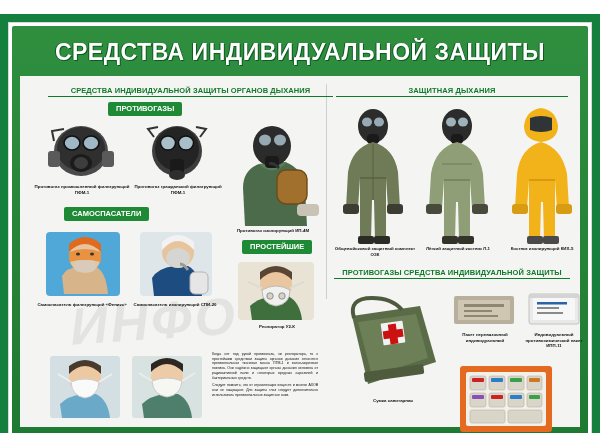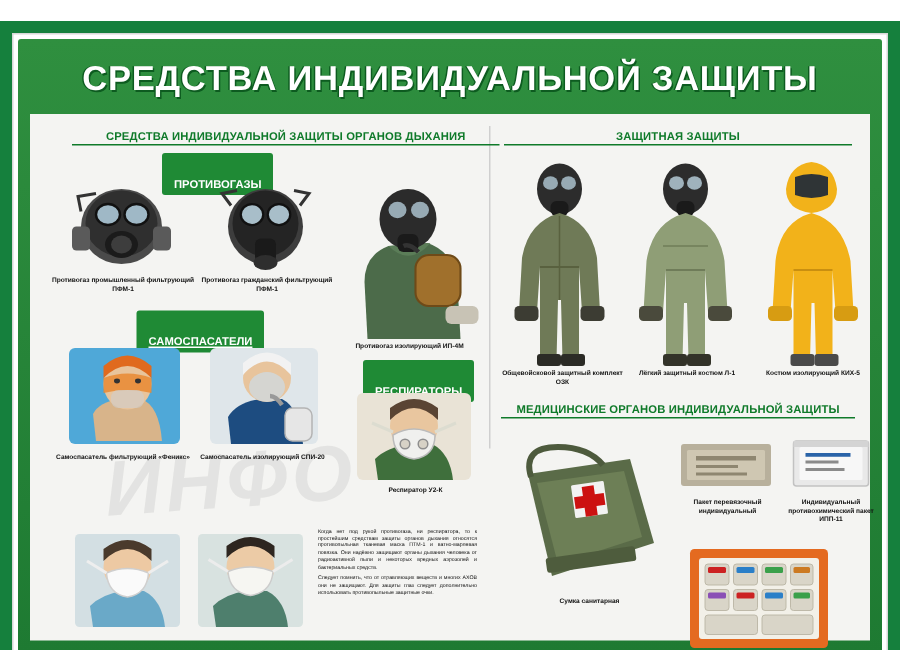--- a/index.html
+++ b/index.html
@@ -68,21 +68,21 @@
     background: #0f7a2a;
     margin-top: 1px;
   }
   
   .pill {
     position: absolute;
     background: #1f8a35;
     color: #ffffff;
     font-weight: bold;
     font-size: 7.5px;
-    padding: 16px 8px 3px 8px;
+    padding: 2px 8px 3px 8px;
     border-radius: 2px;
     white-space: nowrap;
     text-align: left;
   }
   
   .cap {
     position: absolute;
     font-size: 4.4px;
     line-height: 1.28;
     color: #111111;
@@ -182,21 +182,21 @@
         <ellipse cx="55" cy="22" rx="6" ry="5.5" fill="#97aab4"></ellipse>
         <rect x="40" y="38" width="14" height="12" rx="4" fill="#1a1a1a"></rect>
         <rect x="52" y="52" width="30" height="34" rx="9" fill="#a0702c"></rect>
         <rect x="52" y="52" width="30" height="34" rx="9" fill="none" stroke="#6e4a18" stroke-width="1.4"></rect>
         <path d="M54 50 Q48 44 44 46" stroke="#333" stroke-width="3" fill="none"></path>
         <rect x="72" y="86" width="22" height="12" rx="4" fill="#c8c3b5"></rect>
       </svg>
     </div>
     <div class="cap" style="left:200px; top:152px; width:106px;">Противогаз изолирующий ИП-4М</div>
 
-    <div class="pill" style="left:71px; top:131px;text-decoration:underline;">САМОСПАСАТЕЛИ</div>
+    <div class="pill" style="left:44px; top:131px;">САМОСПАСАТЕЛИ</div>
 
     <div class="fig" style="left:20px; top:152px; width:86px; height:72px;">
       <svg width="86" height="72" viewBox="0 0 86 72">
         <rect x="6" y="4" width="74" height="64" rx="4" fill="#4fa8d8"></rect>
         <path d="M24 66 L22 48 Q26 40 40 38 L54 38 Q66 42 68 66 Z" fill="#d8b48a"></path>
         <ellipse cx="45" cy="28" rx="16" ry="17" fill="#e8c49c"></ellipse>
         <path d="M29 24 Q45 8 61 24 L61 16 Q45 2 29 16 Z" fill="#e06a1e"></path>
         <path d="M29 24 Q45 18 61 24 L61 34 Q45 30 29 34 Z" fill="#e98a33" opacity="0.85"></path>
         <rect x="34" y="32" width="22" height="12" rx="5" fill="#cfcfcf" opacity="0.6"></rect>
         <ellipse cx="38" cy="26" rx="2" ry="1.6" fill="#333"></ellipse>
@@ -211,21 +211,21 @@
         <path d="M18 68 L16 50 Q22 40 38 38 L52 38 Q64 44 66 68 Z" fill="#1d4c80"></path>
         <ellipse cx="42" cy="24" rx="16" ry="16" fill="#e8c49c"></ellipse>
         <path d="M26 22 Q42 4 58 22 L58 14 Q42 0 26 14 Z" fill="#f2f2f2"></path>
         <ellipse cx="42" cy="30" rx="12" ry="10" fill="#cfd9df" opacity="0.8"></ellipse>
         <rect x="54" y="44" width="18" height="22" rx="5" fill="#e6e6e6" stroke="#b4b4b4"></rect>
         <path d="M52 42 Q48 36 44 36" stroke="#999" stroke-width="3" fill="none"></path>
       </svg>
     </div>
     <div class="cap" style="left:110px; top:226px; width:90px;">Самоспасатель изолирующий СПИ-20</div>
 
-    <div class="pill" style="left:222px; top:164px;">РЕСПИРАТОРЫ</div>
+    <div class="pill" style="left:222px; top:164px;">ПРОСТЕЙШИЕ</div>
 
     <div class="fig" style="left:214px; top:184px; width:84px; height:62px;">
       <svg width="84" height="62" viewBox="0 0 84 62">
         <rect x="4" y="2" width="76" height="58" rx="4" fill="#e9e3d6"></rect>
         <path d="M18 60 L16 46 Q24 38 40 36 L54 36 Q66 42 68 60 Z" fill="#3f6f3c"></path>
         <ellipse cx="42" cy="24" rx="16" ry="17" fill="#e9c69f"></ellipse>
         <path d="M26 20 Q42 4 58 20 L58 12 Q42 0 26 12 Z" fill="#5a4433"></path>
         <path d="M28 30 Q42 22 56 30 Q56 44 42 46 Q28 44 28 30 Z" fill="#f0f0ee" stroke="#bbb"></path>
         <circle cx="36" cy="36" r="3.2" fill="#d7d2c6" stroke="#8e8e8e"></circle>
         <circle cx="48" cy="36" r="3.2" fill="#d7d2c6" stroke="#8e8e8e"></circle>
@@ -258,21 +258,21 @@
         <path d="M22 27 L9 19" stroke="#ececec" stroke-width="2"></path>
         <path d="M52 27 L65 19" stroke="#ececec" stroke-width="2"></path>
       </svg>
     </div>
 
     <div class="body-text" style="left:192px; top:276px; width:106px;">
       <p>Когда нет под рукой противогаза, ни респиратора, то к простейшим средствам защиты органов дыхания относятся противопыльная тканевая маска ПТМ-1 и ватно-марлевая повязка. Они надёжно защищают органы дыхания человека от радиоактивной пыли и некоторых вредных аэрозолей и бактериальных средств.</p>
       <p>Следует помнить, что от отравляющих веществ и многих АХОВ они не защищают. Для защиты глаз следует дополнительно использовать противопыльные защитные очки.</p>
     </div>
 
-    <div class="sec-head underline" style="left:316px; top:10px; width:232px;">ЗАЩИТНАЯ ЗАЩИТЫ</div>
+    <div class="sec-head underline" style="left:316px; top:10px; width:232px;">ЗАЩИТНАЯ ДЫХАНИЯ</div>
 
     <div class="fig" style="left:318px; top:28px; width:70px; height:140px;">
       <svg width="70" height="140" viewBox="0 0 70 140">
         <ellipse cx="35" cy="22" rx="15" ry="17" fill="#2c2c2c"></ellipse>
         <ellipse cx="29" cy="18" rx="5" ry="4.5" fill="#97aab4"></ellipse>
         <ellipse cx="41" cy="18" rx="5" ry="4.5" fill="#97aab4"></ellipse>
         <rect x="29" y="30" width="12" height="10" rx="4" fill="#1a1a1a"></rect>
         <path d="M35 38 Q14 44 10 68 L8 104 L20 104 L22 74 L22 136 L33 136 L34 96 L36 96 L37 136 L48 136 L48 74 L50 104 L62 104 L60 68 Q56 44 35 38 Z" fill="#6f7a57"></path>
         <path d="M22 74 L48 74" stroke="#59613f" stroke-width="1.4"></path>
         <path d="M35 40 L35 96" stroke="#59613f" stroke-width="1"></path>
@@ -308,21 +308,21 @@
         <path d="M33 38 Q12 44 9 70 L7 104 L19 104 L21 76 L21 136 L32 136 L33 98 L35 98 L36 136 L47 136 L47 76 L49 104 L61 104 L59 70 Q54 44 33 38 Z" fill="#f2b21a"></path>
         <path d="M21 76 L47 76" stroke="#c98f10" stroke-width="1.4"></path>
         <rect x="4" y="100" width="16" height="10" rx="3" fill="#d79c12"></rect>
         <rect x="48" y="100" width="16" height="10" rx="3" fill="#d79c12"></rect>
         <rect x="19" y="132" width="16" height="8" rx="2" fill="#4a4a4a"></rect>
         <rect x="35" y="132" width="16" height="8" rx="2" fill="#4a4a4a"></rect>
       </svg>
     </div>
     <div class="cap" style="left:486px; top:170px; width:72px;">Костюм изолирующий КИХ-5</div>
 
-    <div class="sec-head underline" style="left:314px; top:192px; width:236px;">МЕДИЦИНСКИЕ ОРГАНОВ ИНДИВИДУАЛЬНОЙ ЗАЩИТЫ</div>
+    <div class="sec-head underline" style="left:314px; top:192px; width:236px;">ПРОТИВОГАЗЫ СРЕДСТВА ИНДИВИДУАЛЬНОЙ ЗАЩИТЫ</div>
 
     <div class="fig" style="left:326px; top:216px; width:96px; height:104px;">
       <svg width="96" height="104" viewBox="0 0 96 104">
         <path d="M6 24 L74 14 L90 70 L22 92 Z" fill="#5a6b48"></path>
         <path d="M12 30 L70 22 L82 66 L26 84 Z" fill="#6d7f56"></path>
         <rect x="36" y="30" width="22" height="22" rx="1" fill="#f2f2f2" transform="rotate(-8 47 41)"></rect>
         <path d="M43 32 h8 v6 h6 v8 h-6 v6 h-8 v-6 h-6 v-8 h6 z" fill="#cc1111" transform="rotate(-8 47 41)"></path>
         <path d="M8 26 Q2 6 26 6 Q46 6 56 18" stroke="#4d5a3d" stroke-width="4" fill="none"></path>
         <rect x="18" y="76" width="60" height="10" rx="2" fill="#4e5c3d" transform="rotate(-8 48 81)"></rect>
       </svg>

